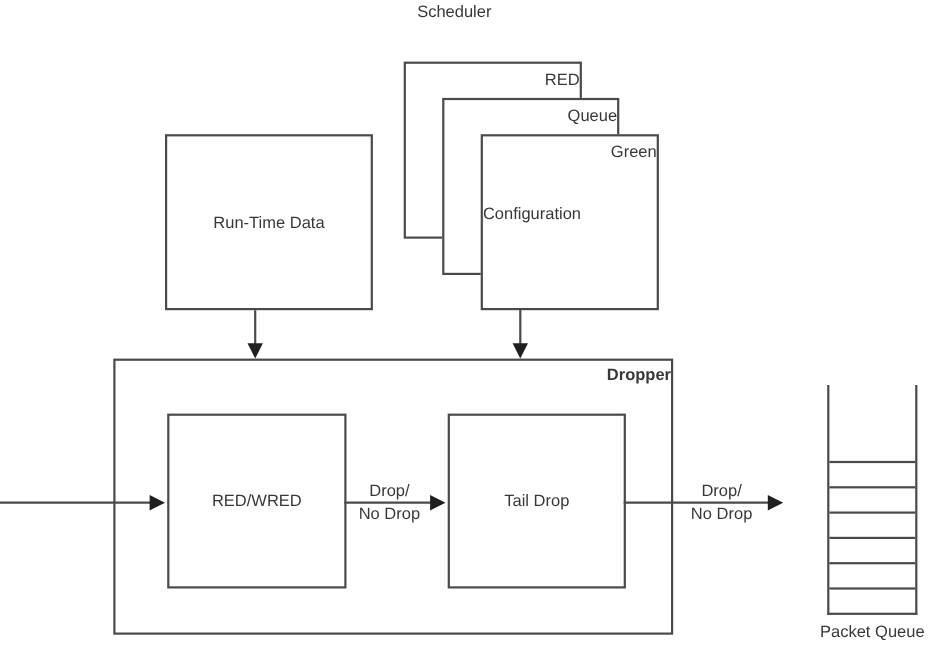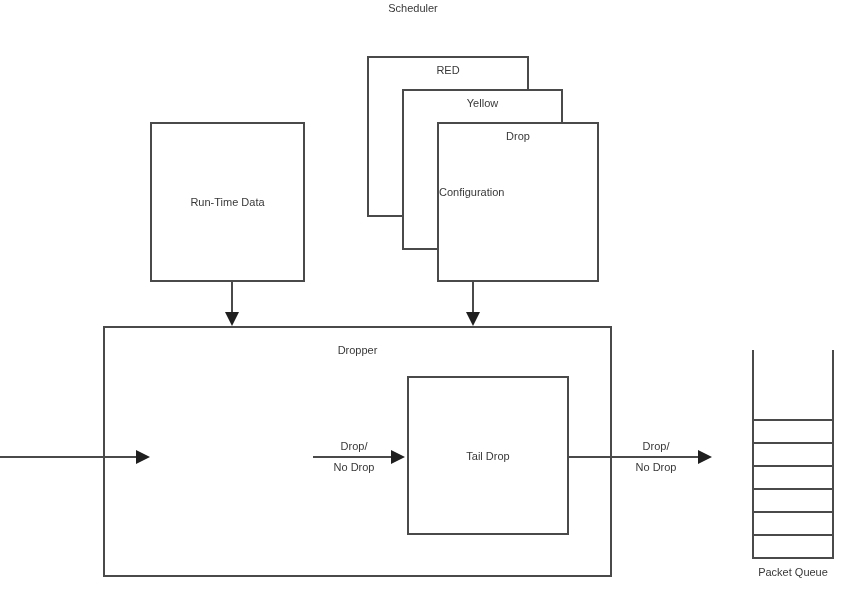--- a/index.html
+++ b/index.html
@@ -8,47 +8,47 @@
     --text: #383838;
     --background: #ffffff;
   }
   html, body { margin: 0; padding: 0; }
   .canvas {
     position: relative;
     width: 856px;
     height: 603px;
     background: var(--background);
     font-family: "Liberation Sans", sans-serif;
-    font-size: 11px;
+    font-size: 15px;
     color: var(--text);
     overflow: hidden;
   }
   .box {
     position: absolute;
     background: #ffffff;
     border: 2px solid var(--line);
     box-sizing: border-box;
   }
-  .box-title { text-align: center; padding-top: 6px; }
+  .box-title { text-align: right; padding-top: 6px; }
   .center-label {
     position: absolute; inset: 0;
     display: flex; align-items: center; justify-content: center;
     text-align: center;
   }
   .lbl { position: absolute; text-align: center; }
 
   
   .scheduler-lbl  { left: 353px; top: 2px;   width: 120px; }
   .red-profile    { left: 367px; top: 56px;  width: 162px; height: 161px; }
   .yellow-profile { left: 402px; top: 89px;  width: 161px; height: 161px; }
   .green-profile  { left: 437px; top: 122px; width: 162px; height: 160px; }
   .config-lbl     { position: absolute; left: 0; right: 0; top: 62px; text-align: left; }
-  .runtime-box    { left: 150px; top: 122px; width: 155px; height: 160px; }
+  .runtime-box    { left: 150px; top: 122px; width: 189px; height: 160px; }
   .dropper-box    { left: 103px; top: 326px; width: 509px; height: 251px; }
-  .dropper-title  { padding-top: 16px; }
+  .dropper-title  { padding-top: 4px; font-weight: bold; }
   .redwred-box    { position: absolute; left: 47px;  top: 48px; width: 163px; height: 159px;
                     background:#fff; border: 2px solid var(--line); box-sizing: border-box; }
   .taildrop-box   { position: absolute; left: 302px; top: 48px; width: 162px; height: 159px;
                     background:#fff; border: 2px solid var(--line); box-sizing: border-box; }
 
   
   svg.arrows {
     position: absolute; left: 0; top: 0; z-index: 20;
     pointer-events: none;
   }
@@ -79,33 +79,36 @@
 <body>
 
 <div class="canvas">
 
   <div class="lbl scheduler-lbl">Scheduler</div>
 
   <div class="box red-profile">
     <div class="box-title">RED</div>
   </div>
   <div class="box yellow-profile">
-    <div class="box-title">Yellow</div>
+    <div class="box-title">Queue</div>
   </div>
   <div class="box green-profile">
-    <div class="box-title">Drop</div>
+    <div class="box-title">Green</div>
     <div class="config-lbl">Configuration</div>
   </div>
 
   <div class="box runtime-box">
     <div class="center-label">Run-Time Data</div>
   </div>
 
   <div class="box dropper-box">
     <div class="box-title dropper-title">Dropper</div>
+    <div class="redwred-box">
+      <div class="center-label">RED/WRED</div>
+    </div>
     <div class="taildrop-box">
       <div class="center-label">Tail Drop</div>
     </div>
   </div>
 
   <svg class="arrows" width="856" height="603" viewBox="0 0 856 603">
     <g>
       <line class="arrow-line" x1="232" y1="282" x2="232" y2="313"></line>
       <polygon class="arrowhead" points="232,326 225,312 239,312"></polygon>
     </g>

